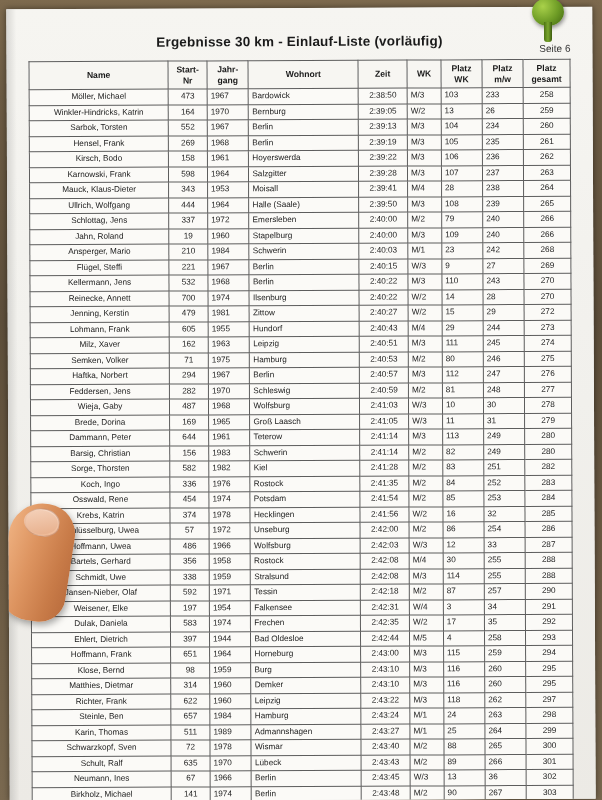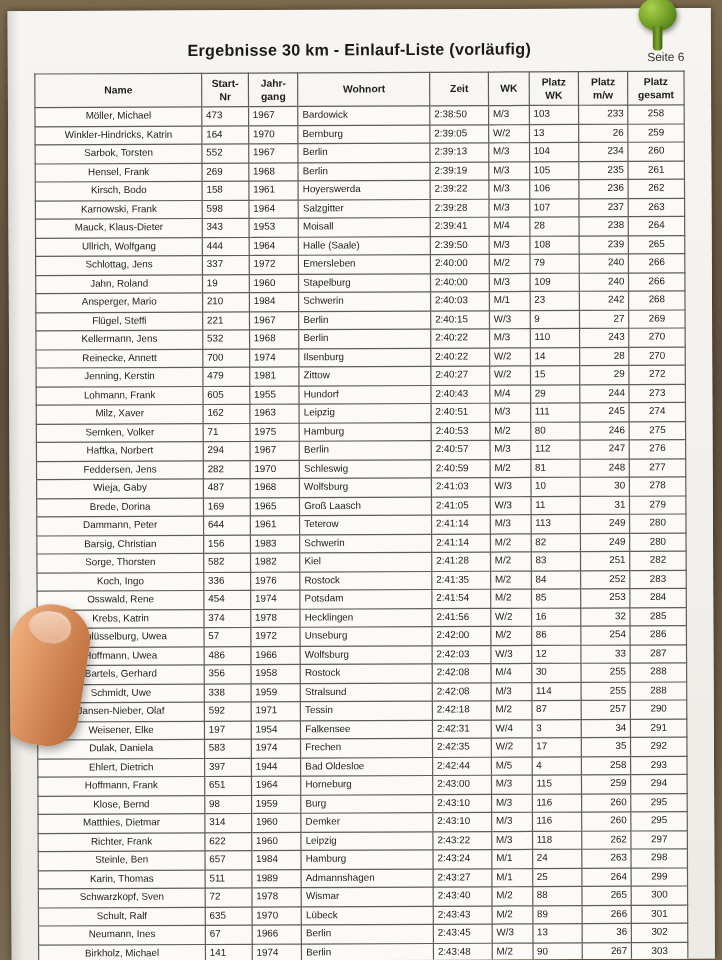--- a/index.html
+++ b/index.html
@@ -56,27 +56,27 @@
     font-weight:bold;
     font-size:8.6px;
     text-align:center;
     height:27px;
     line-height:11px;
     vertical-align:middle;
     background:#f7f6f2;
   }
   
   .c-name{width:150px;text-align:center;padding-left:6px;}
-  .c-start{width:36px;text-align:left;}
+  .c-start{width:36px;text-align:center;}
   .c-year{width:40px;text-align:left;}
   .c-town{width:122px;text-align:left;padding-left:6px;margin-left:40px;}
-  .c-time{width:48px;text-align:left;}
+  .c-time{width:48px;text-align:center;}
   .c-wk{width:32px;text-align:left;}
   .c-pwk{width:40px;text-align:left;}
-  .c-pmw{width:40px;text-align:right;}
+  .c-pmw{width:40px;text-align:left;}
   .c-pges{width:44px;text-align:center;}
 
   
   .thumb{
     position:absolute;
     left:-4px;top:494px;width:66px;height:118px;
     border-radius:34px 30px 26px 30px;
     background:linear-gradient(100deg,#e8a777 0%,#d98a55 35%,#c4итог 0%);
     background:linear-gradient(100deg,#f0b383 0%,#dd9460 40%,#c87b48 75%,#b96c3d 100%);
     transform:rotate(9deg);

